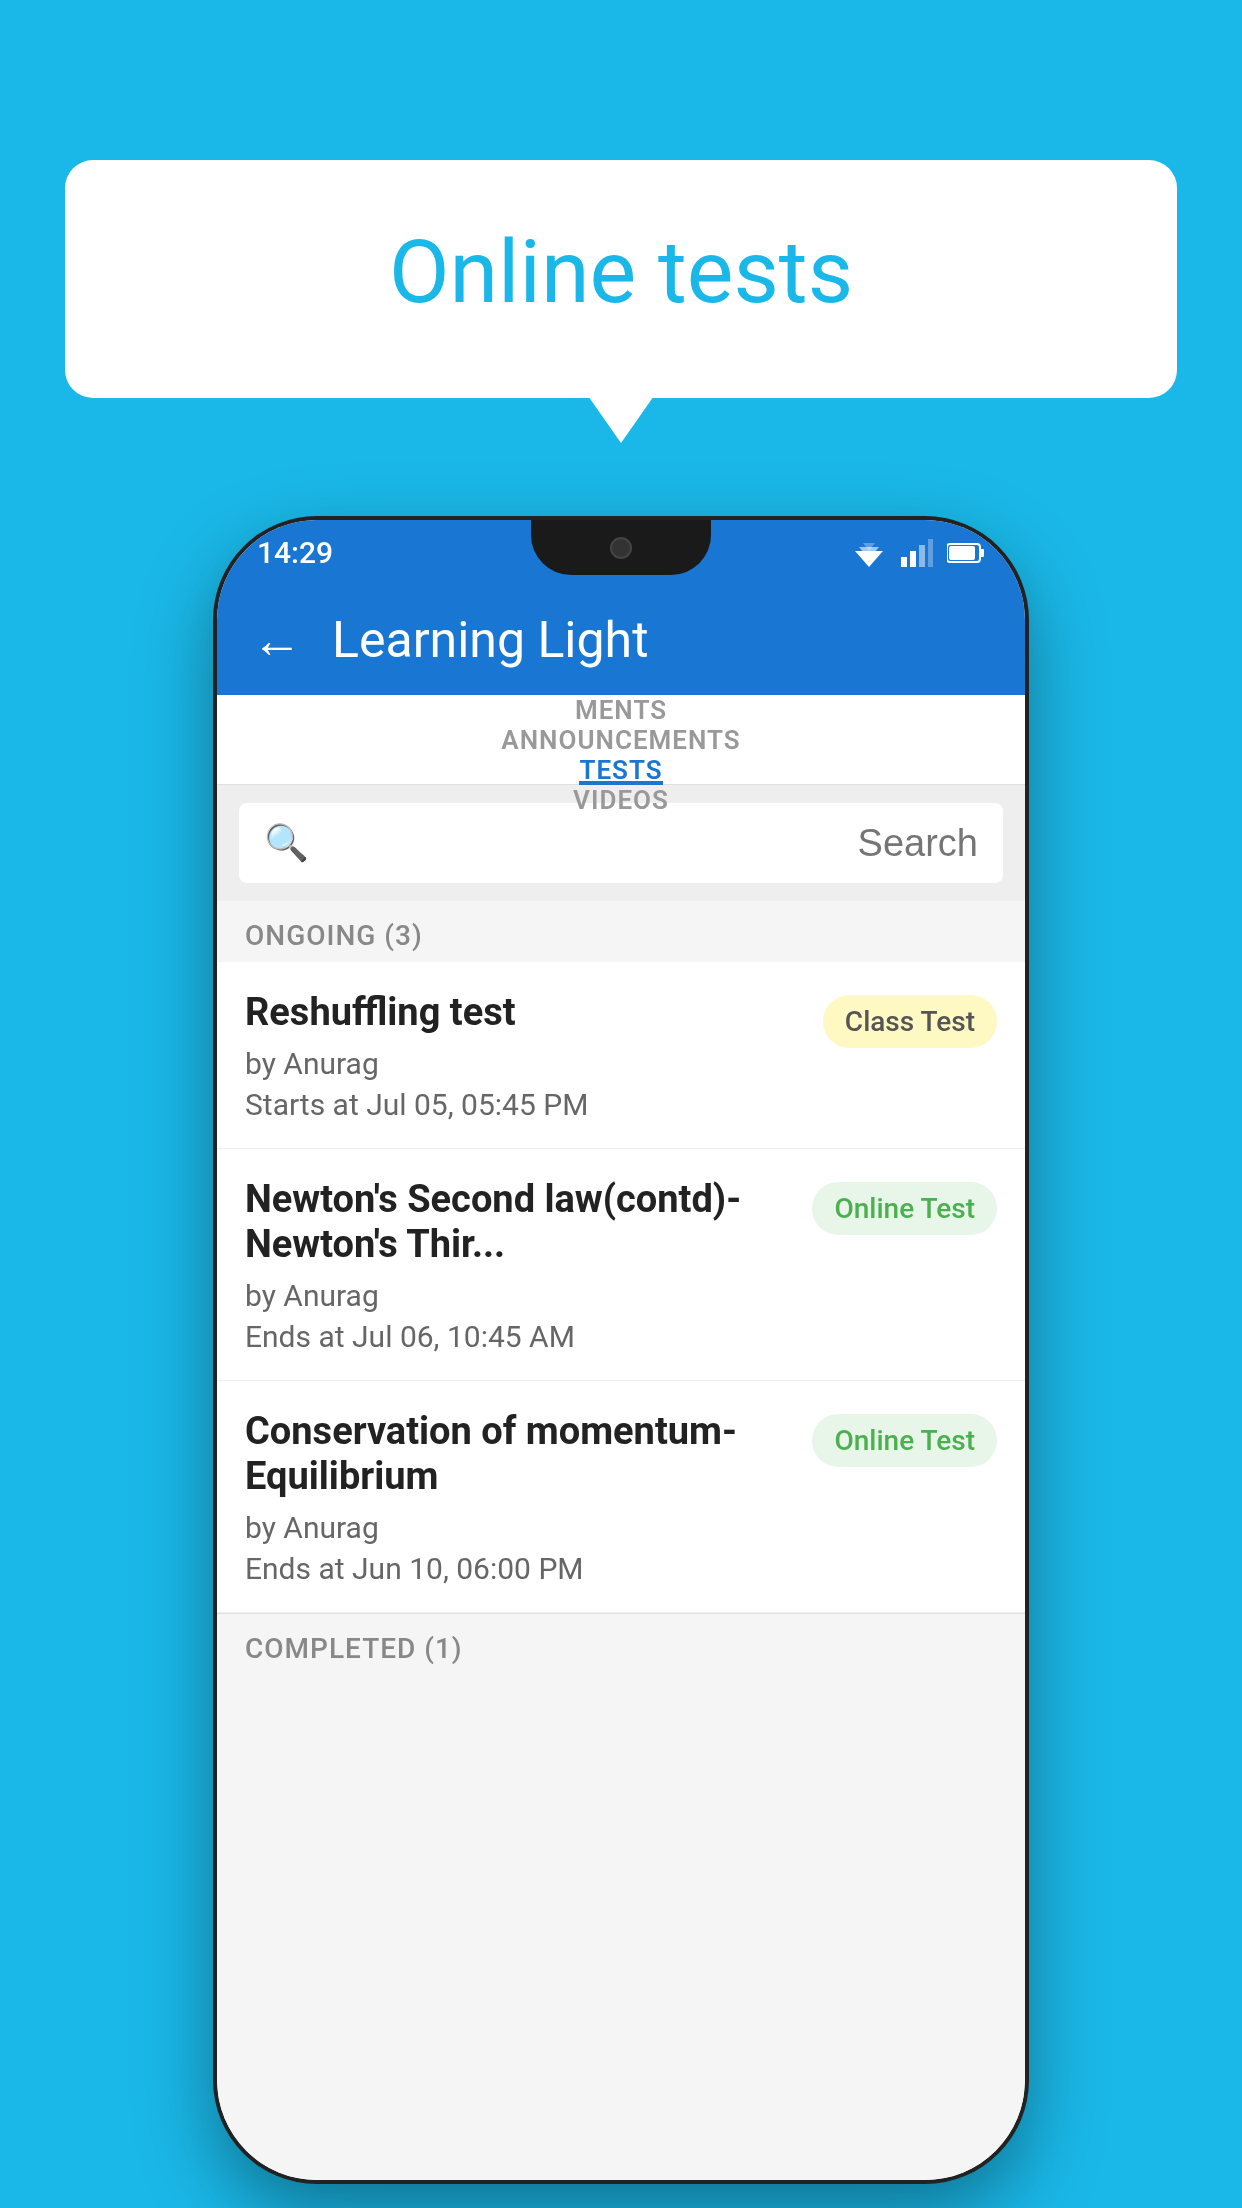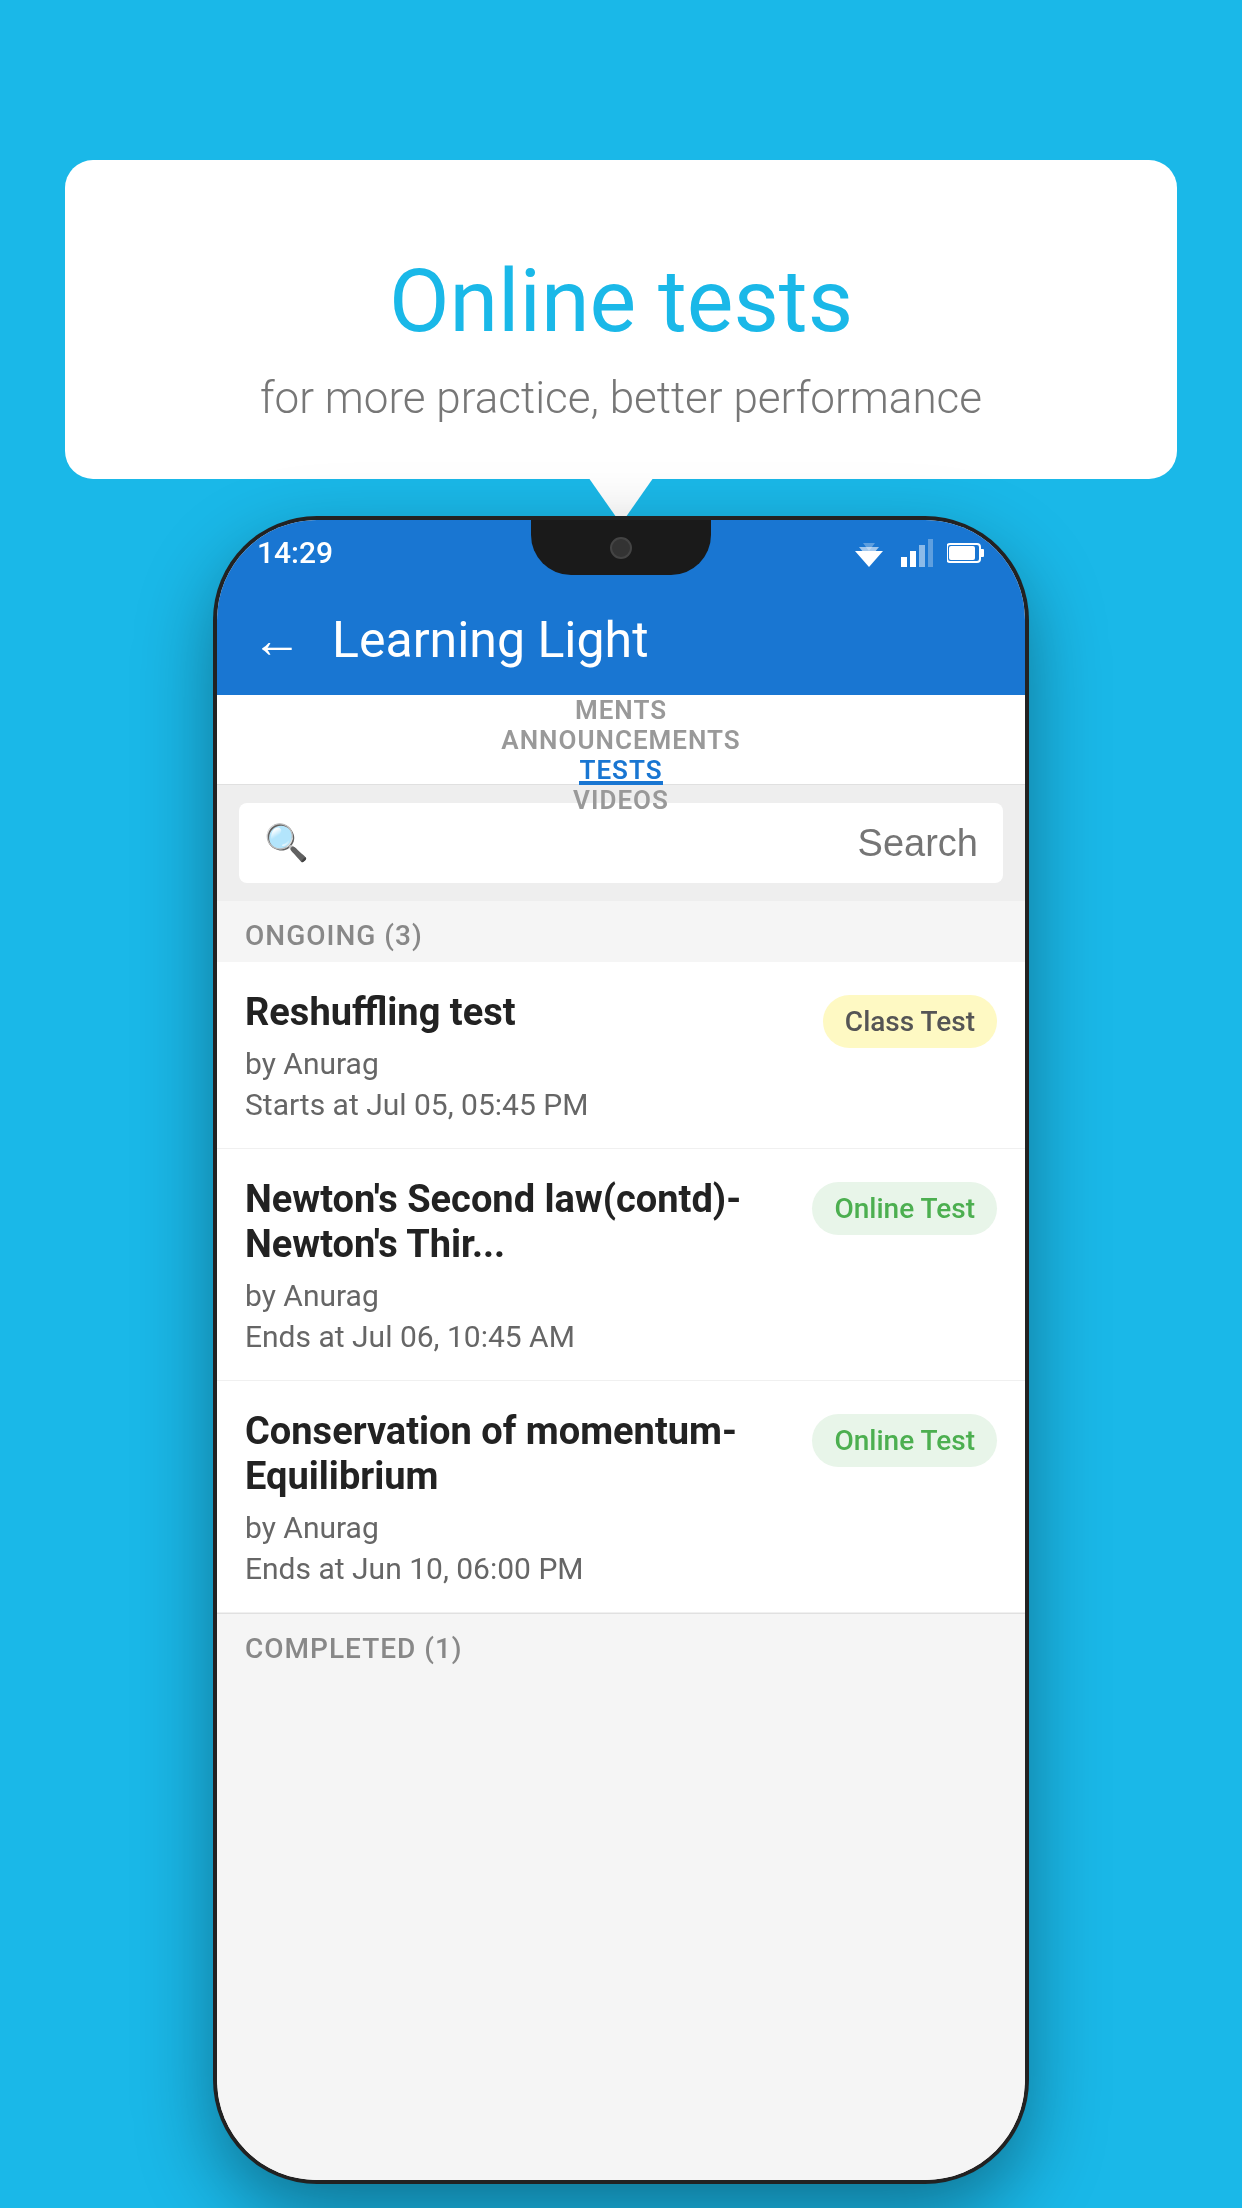--- a/index.html
+++ b/index.html
@@ -15,21 +15,21 @@
     }
 
     
     .speech-bubble {
       position: absolute;
       top: 160px;
       left: 65px;
       right: 65px;
       background: white;
       border-radius: 28px;
-      padding: 89px 50px 55px;
+      padding: 60px 50px 55px;
       text-align: center;
     }
 
     .speech-bubble::after {
       content: '';
       position: absolute;
       bottom: -45px;
       left: 50%;
       transform: translateX(-50%);
       width: 0;
@@ -323,21 +323,20 @@
       flex-direction: column;
       border-radius: 96px;
       overflow: hidden;
     }
   </style>
 </head>
 <body>
 
 <div class="speech-bubble">
   <h1>Online tests</h1>
-  <p>for more practice, better performance</p>
 </div>
 
 <div class="phone-container">
   <div class="phone-frame">
     <div class="phone-inner">
       <div class="phone-screen">
 
         <div class="notch">
           <div class="notch-camera"></div>
         </div>

